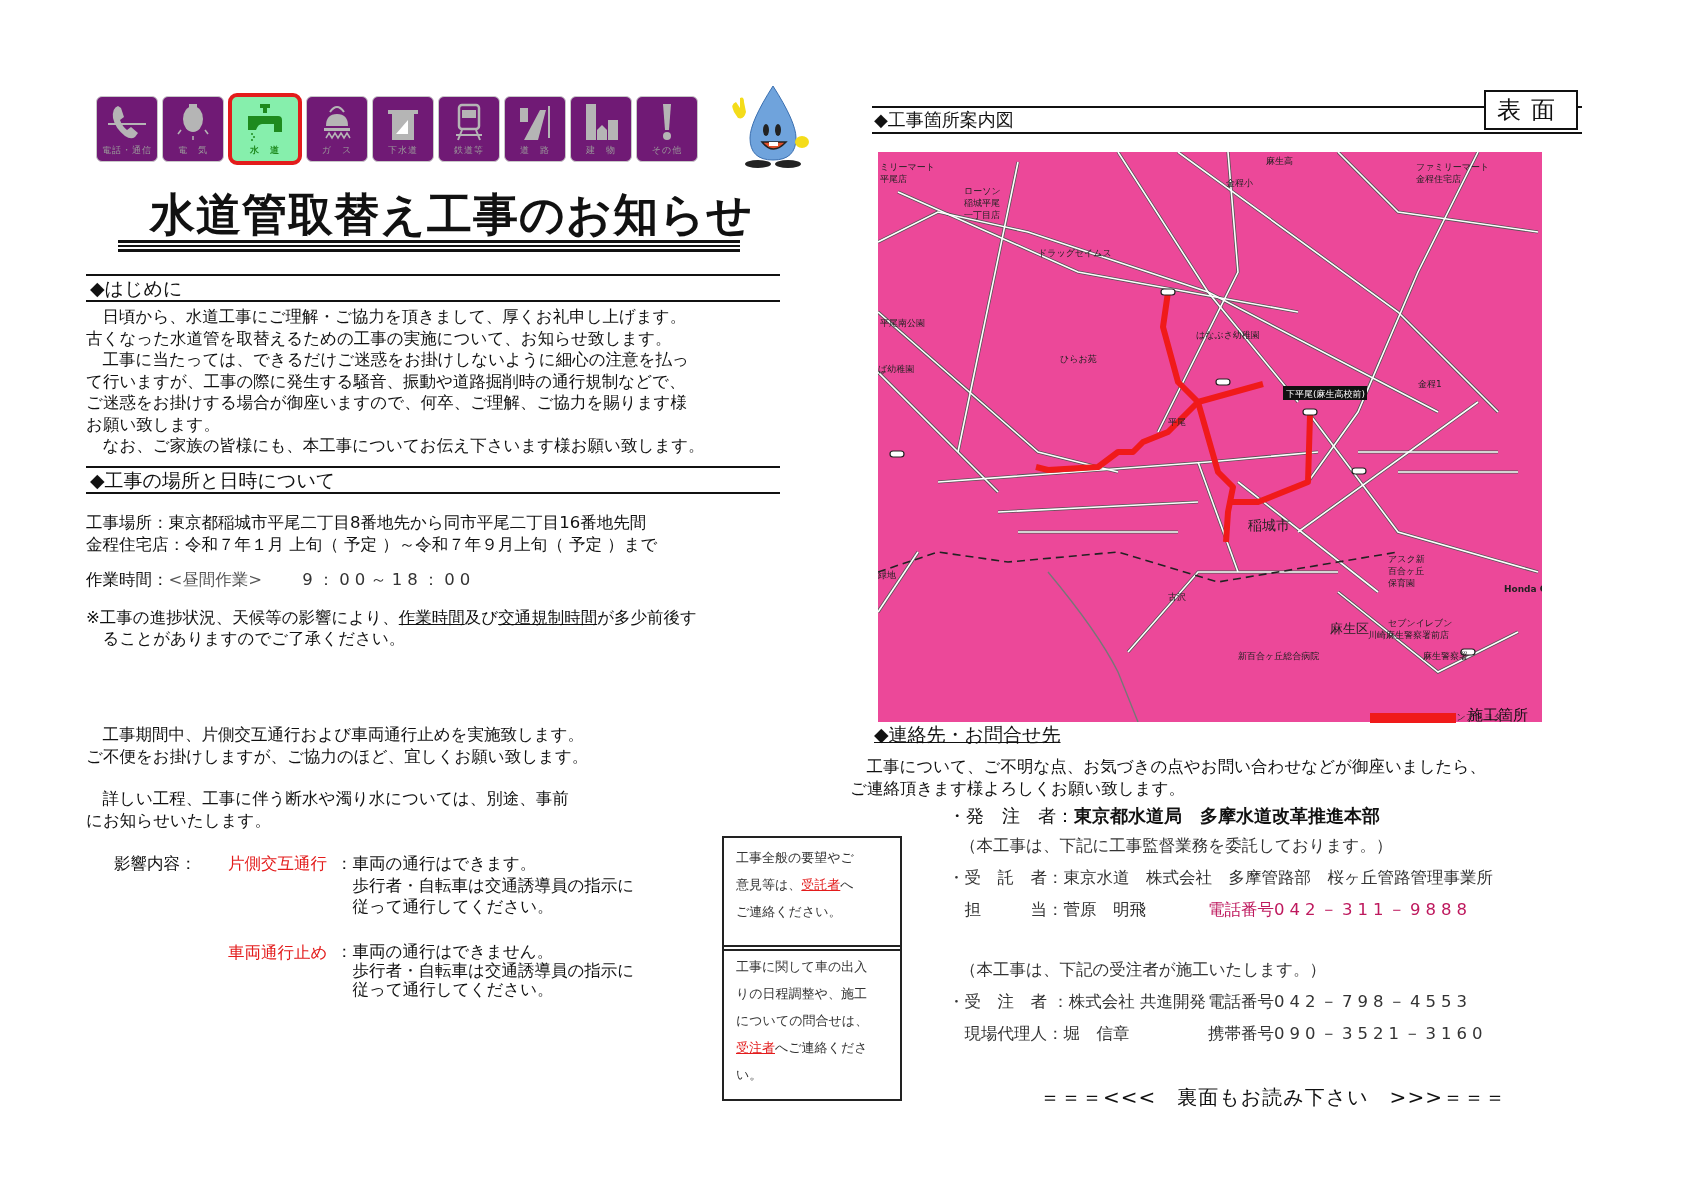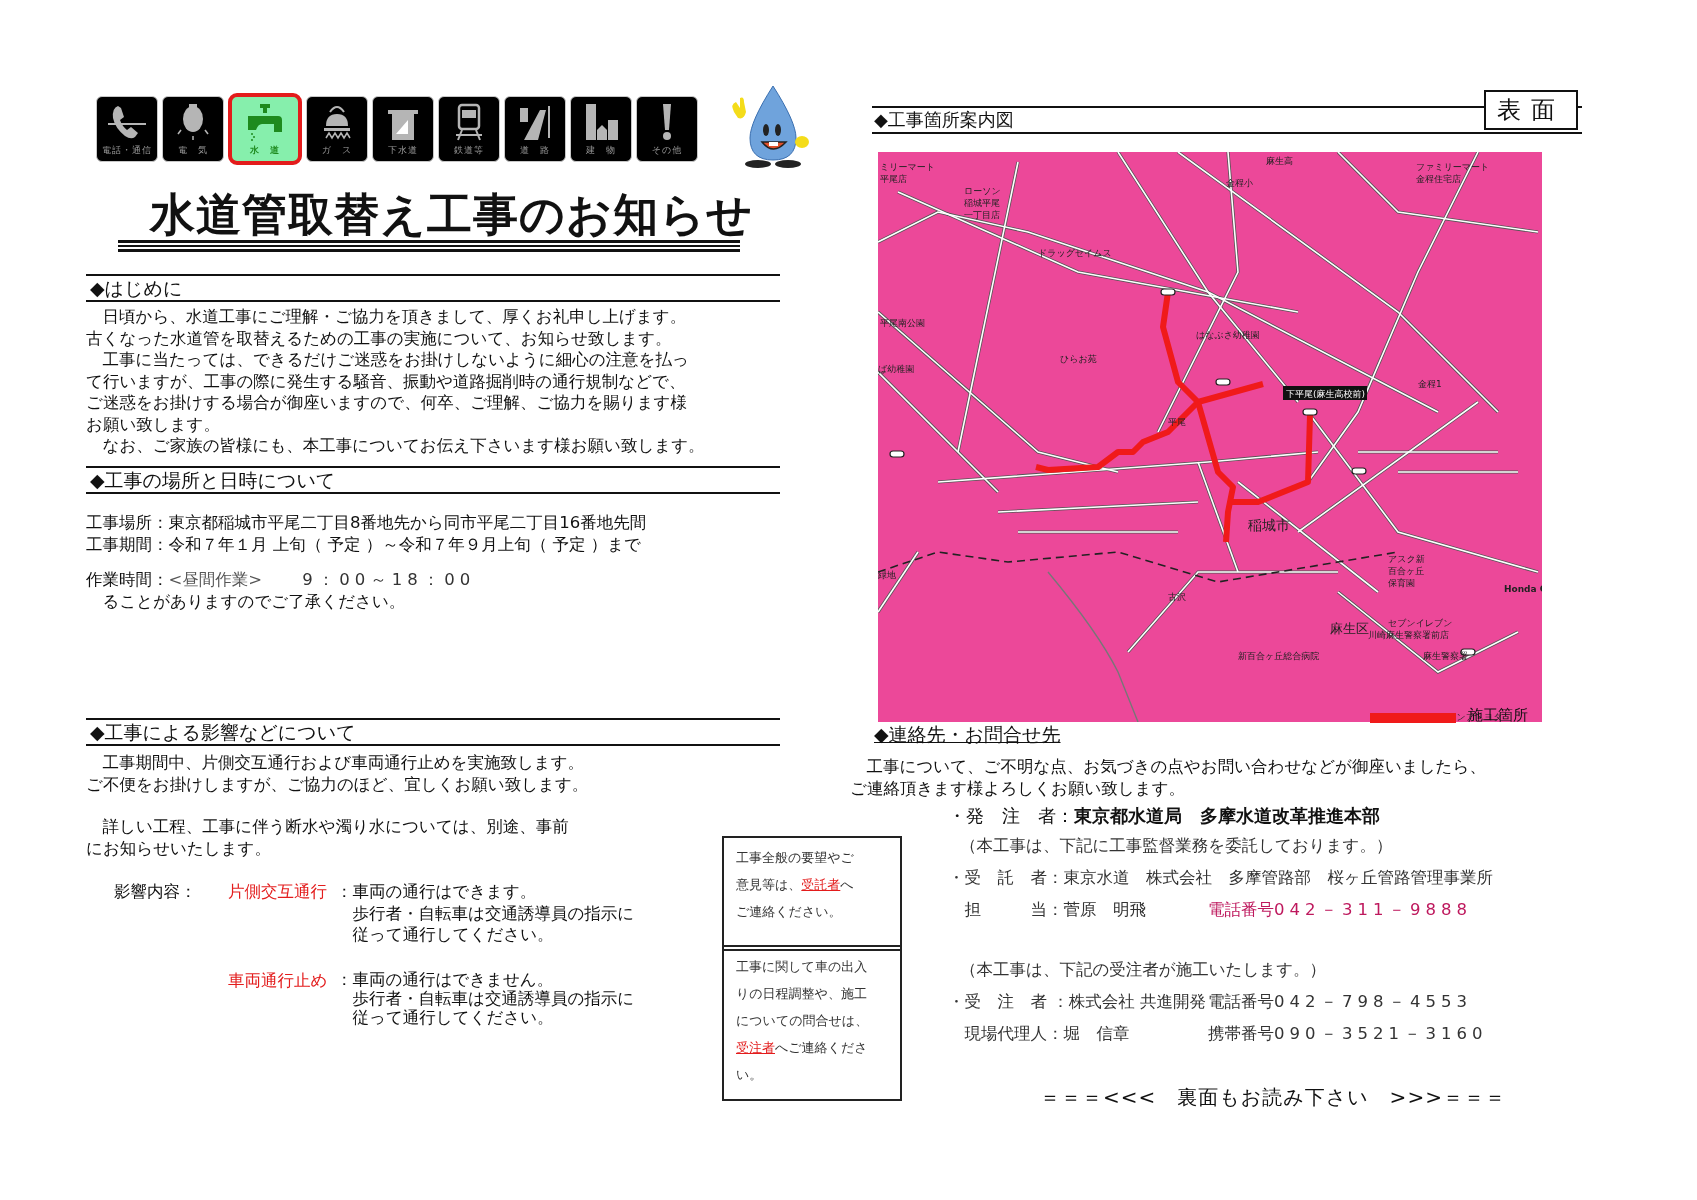--- a/index.html
+++ b/index.html
@@ -2,21 +2,21 @@
 <html><head>
 <meta charset="utf-8">
 <style>
   html, body { margin:0; padding:0; background:#ffffff; }
   body { width:1697px; height:1200px; position:relative; overflow:hidden;
          font-family:"DejaVu Sans", "Liberation Sans", sans-serif; color:#111; }
   .abs { position:absolute; }
 
   
   .cat-row { left:96px; top:96px; display:flex; gap:4px; }
-  .cat { width:62px; height:66px; border:1px solid #c8c8c8; border-radius:6px; background:#000000;
+  .cat { width:62px; height:66px; border:1px solid #c8c8c8; border-radius:6px; background:#701a75;
          display:flex; flex-direction:column; align-items:center; justify-content:flex-end; box-sizing:border-box; padding-bottom:4px; }
   .cat svg { width:42px; height:40px; margin-bottom:2px; }
   .cat .cl { font-size:9px; color:#9a9a9a; letter-spacing:1px; }
   .cat.active { border:4px solid #e31c1c; border-radius:9px; background:#86efac; width:74px; height:72px; margin-top:-3px; }
   .cat.active .cl { color:#1e8a1e; font-weight:bold; }
 
   .mascot { left:728px; top:82px; width:90px; height:90px; }
 
   .title { left:150px; top:185px; font-size:45px; font-weight:bold; letter-spacing:1px; }
   .title-rule { left:118px; top:240px; width:622px; height:14px; }
@@ -153,28 +153,28 @@
     <div>ご迷惑をお掛けする場合が御座いますので、何卒、ご理解、ご協力を賜ります様</div>
     <div>お願い致します。</div>
     <div>　なお、ご家族の皆様にも、本工事についてお伝え下さいます様お願い致します。</div>
   </div>
 </div>
 
 <div class="abs" style="left:86px; top:466px; width:694px;">
   <div class="sec-head">◆工事の場所と日時について</div>
   <div class="para" style="margin-top:18px;">
     <div><span>工事場所：</span><span>東京都稲城市平尾二丁目8番地先から同市平尾二丁目16番地先間</span></div>
-    <div><span>工事期間：</span><span>令和７年１月 上旬（ 予定 ）～令和７年９月上旬（ 予定 ）まで</span></div>
+    <div><span>金程住宅店：</span><span>令和７年１月 上旬（ 予定 ）～令和７年９月上旬（ 予定 ）まで</span></div>
     <div style="margin-top:14px;"><span>作業時間：</span><span style="color:#555;">&lt;昼間作業&gt;</span><span style="margin-left:40px; letter-spacing:5px; color:#333;">9：00～18：00</span></div>
+    <div style="margin-top:16px;"><span>※工事の進捗状況、天候等の影響により、</span><span class="u">作業時間</span><span>及び</span><span class="u">交通規制時間</span><span>が多少前後す</span></div>
     <div>　ることがありますのでご了承ください。</div>
   </div>
 </div>
 
 <div class="abs" style="left:86px; top:718px; width:694px;">
-  <div class="sec-head">◆工事による影響などについて</div>
   <div class="para" style="margin-top:6px;">
     <div>　工事期間中、片側交互通行および車両通行止めを実施致します。</div>
     <div>ご不便をお掛けしますが、ご協力のほど、宜しくお願い致します。</div>
     <div style="margin-top:21px;">　詳しい工程、工事に伴う断水や濁り水については、別途、事前</div>
     <div>にお知らせいたします。</div>
   </div>
   <div class="para" style="margin-top:22px; position:relative; height:160px;">
     <span class="abs" style="left:28px; top:0;">影響内容：</span>
     <span class="abs red" style="left:142px; top:0;">片側交互通行</span>
     <div class="abs" style="left:250px; top:0;">

